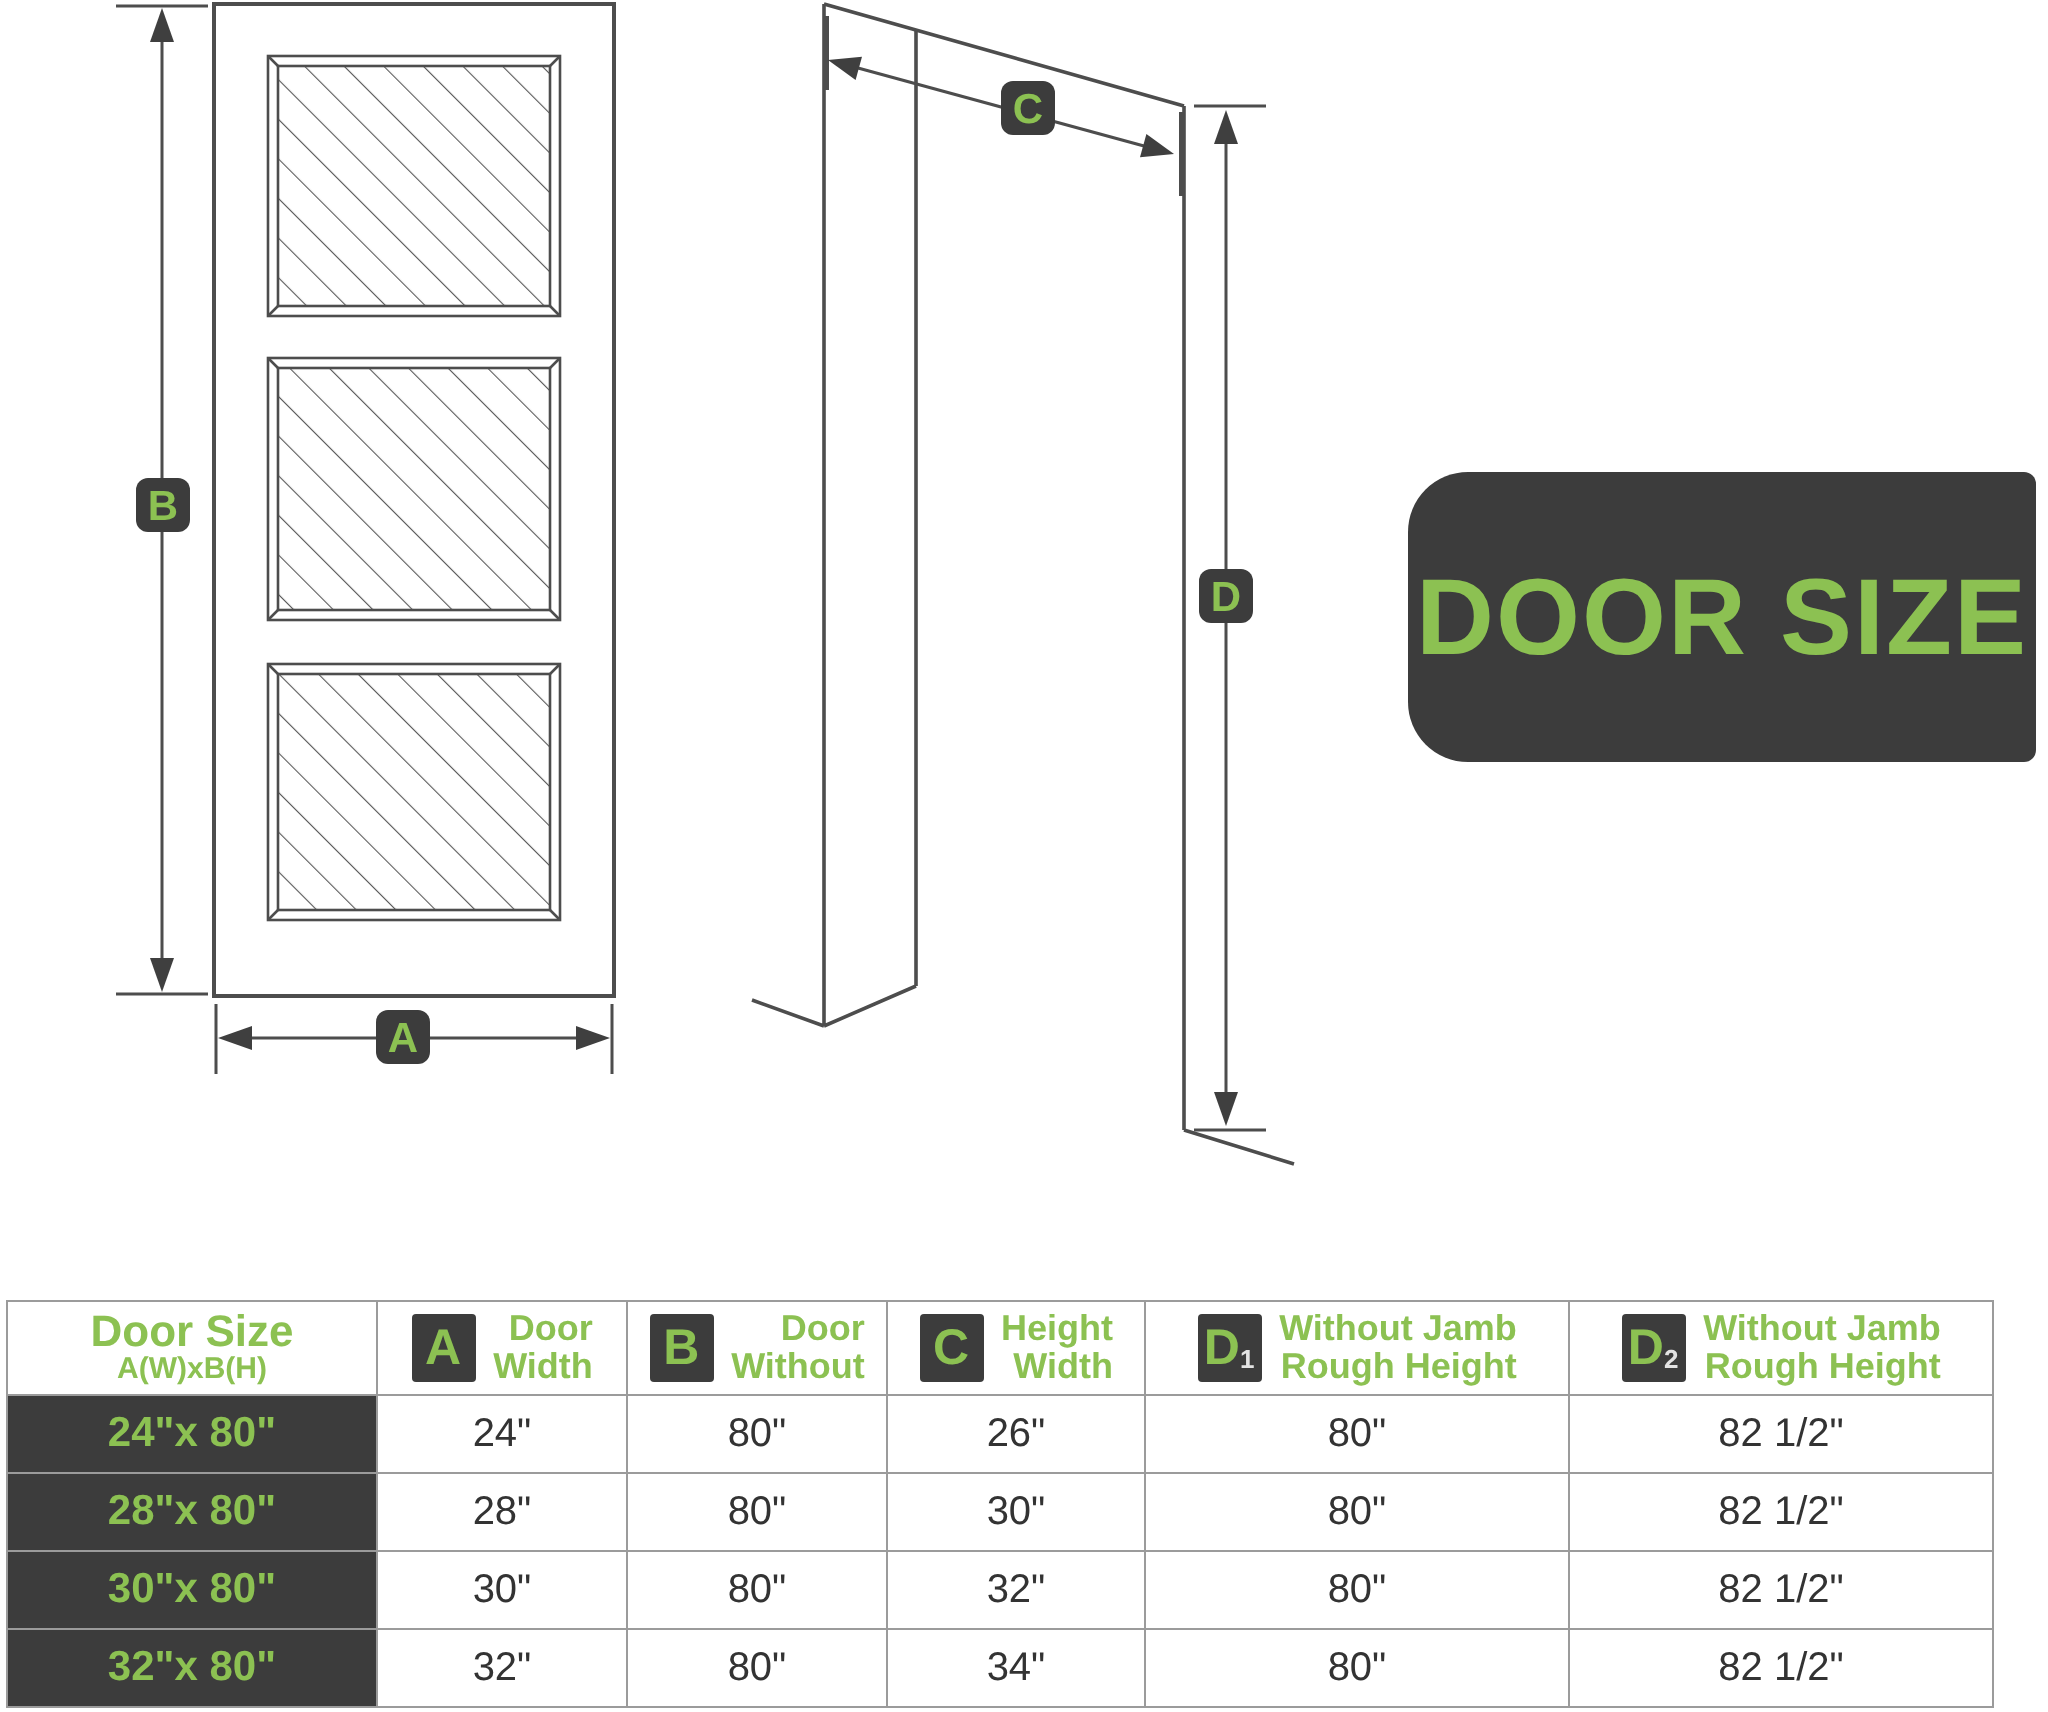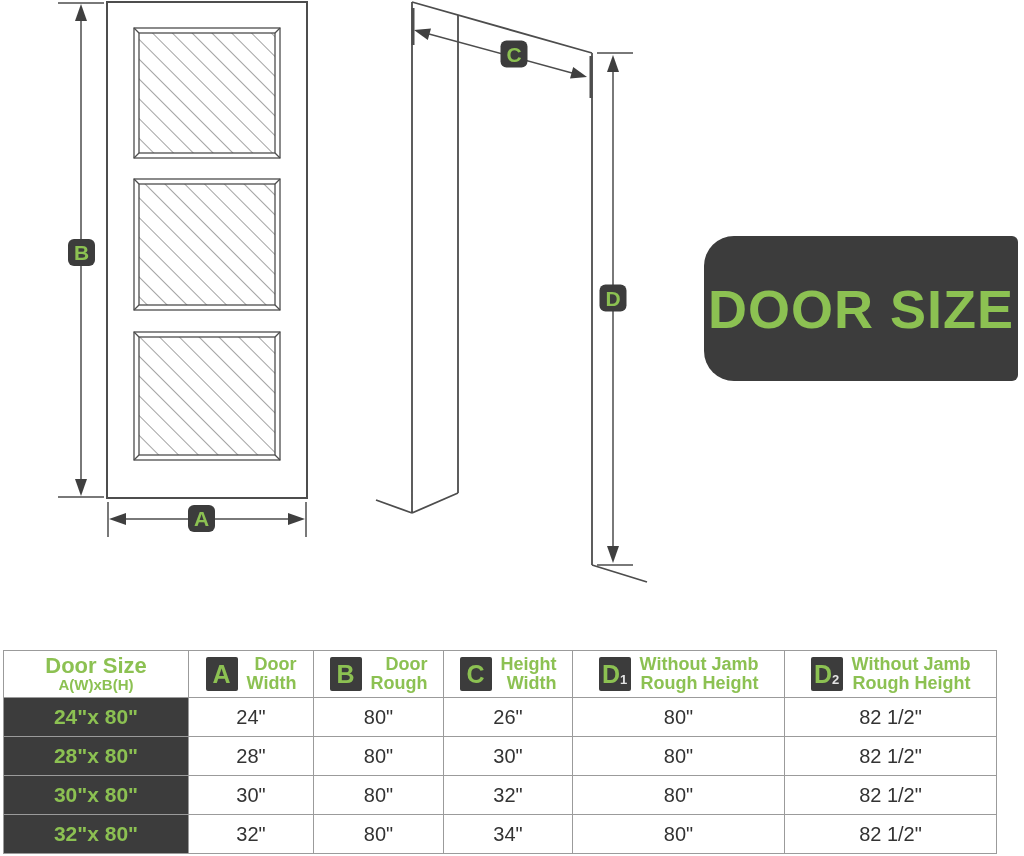--- a/index.html
+++ b/index.html
@@ -153,21 +153,21 @@
               </span>
             <span class="hlabel"><span>Door</span><br><span>Width</span></span>
           </div>
         </th>
         <th>
           <div class="hcol">
             <span class="hbadge">
                 <span class="bletter">B</span>
                 <span class="bsub"></span>
               </span>
-            <span class="hlabel"><span>Door</span><br><span>Rough</span></span>
+            <span class="hlabel"><span>Door</span><br><span>Without</span></span>
           </div>
         </th>
         <th>
           <div class="hcol">
             <span class="hbadge">
                 <span class="bletter">C</span>
                 <span class="bsub"></span>
               </span>
             <span class="hlabel"><span>Height</span><br><span>Width</span></span>
           </div>

